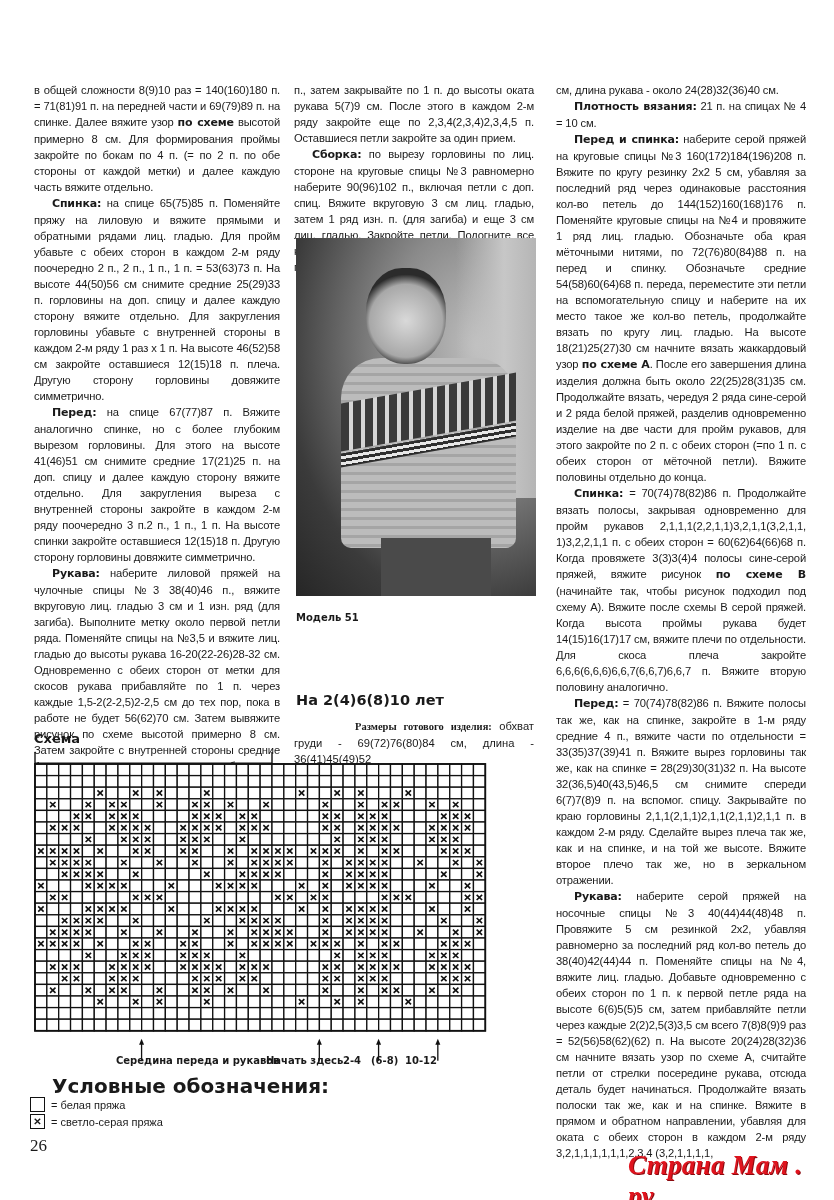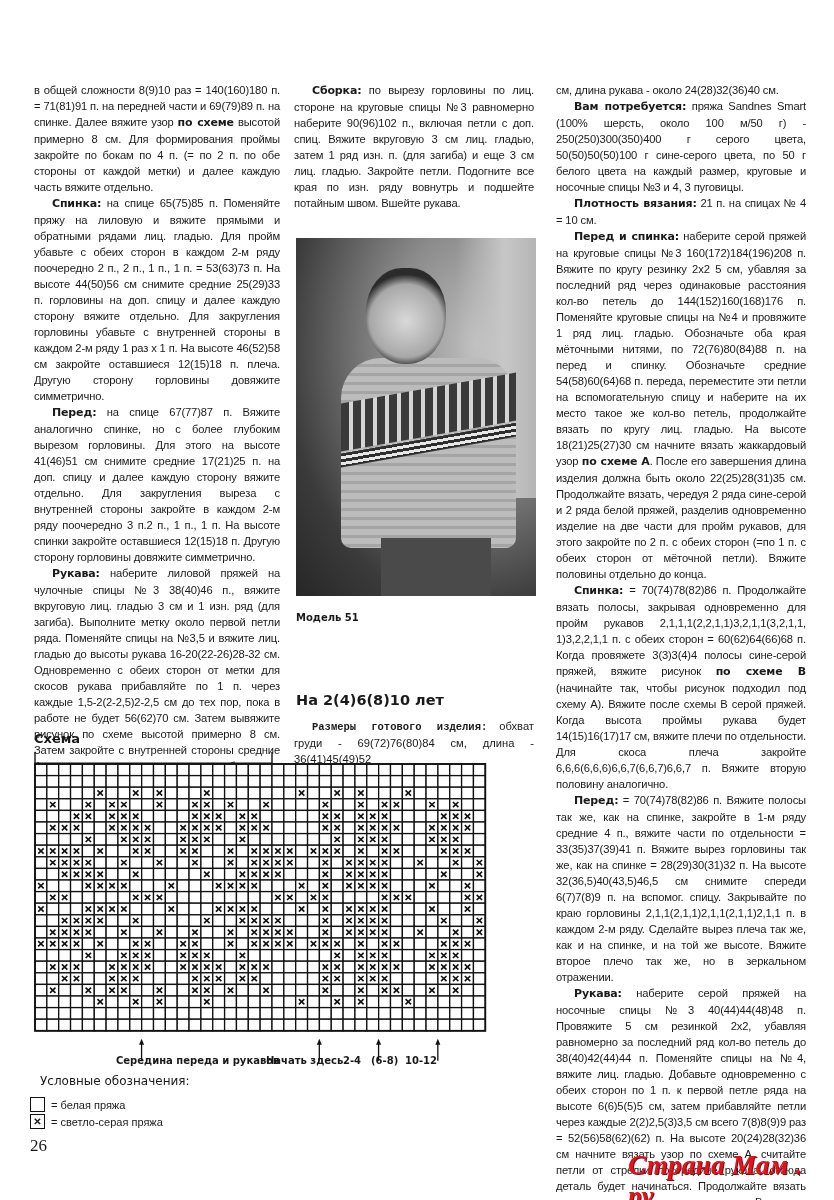--- a/index.html
+++ b/index.html
@@ -41,42 +41,43 @@
       transform: skewY(-10deg); }
     #photo .jeans { position: absolute; left: 85px; top: 300px; width: 110px; height: 60px;
       background: #4a4a4a; }
 
     .title-block { position: absolute; left: 296px; top: 612px; }
     #model-no { font-family: "DejaVu Sans", sans-serif; font-weight: bold; font-size: 10px; display: block; }
     .title-line { font-family: "DejaVu Sans", sans-serif; font-weight: bold; font-size: 22px; line-height: 25px; display: block; letter-spacing: -0.3px; }
     #ages { position: absolute; left: 296px; top: 692px; font-family: "DejaVu Sans", sans-serif; font-weight: bold; font-size: 14.5px; }
     #sizes { position: absolute; left: 294px; top: 718px; width: 240px; font-size: 11.2px; line-height: 16px; text-align: justify; font-family: "Liberation Sans", sans-serif; }
     #sizes p { margin: 0; text-indent: 18px; }
-    #sizes b { font-family: Liberation Mono, monospace; font-size: 10.5px; }
+    #sizes b { font-family: Liberation Serif, serif; font-size: 10.5px; margin-left: 43px; }
 
     #scheme-title { position: absolute; left: 34px; top: 731px; font-family: "DejaVu Sans", sans-serif; font-weight: bold; font-size: 13px; }
     #chart { position: absolute; left: 30px; top: 752px; }
     .arrow-label { position: absolute; font-family: "DejaVu Sans", sans-serif; font-weight: bold; font-size: 10px; white-space: nowrap; }
-    #legend-title { position: absolute; left: 40px; top: 1074px; font-family: "DejaVu Sans", sans-serif; font-weight: normal; font-size: 12px; }
+    #legend-title { position: absolute; left: 52px; top: 1074px; font-family: "DejaVu Sans", sans-serif; font-weight: bold; font-size: 20px; }
     .legend-row { position: absolute; left: 30px; display: flex; align-items: center; font-size: 11px; font-family: "Liberation Sans", sans-serif; }
     .legend-box { width: 13px; height: 13px; border: 1.6px solid #111; margin-right: 6px; display:flex; align-items:center; justify-content:center; font-size: 10px; font-weight: bold; line-height: 1; }
     #page-number { position: absolute; left: 30px; top: 1136px; font-family: "Liberation Serif", serif; font-size: 17px; text-align: right; }
     #watermark { position: absolute; left: 628px; top: 1150px; font-family: "Liberation Serif", serif; font-style: italic; font-weight: bold; font-size: 27px; color: #e0141e; text-shadow: 1px 1px 0 #8a0a0f; letter-spacing: 0.3px; }
   </style>
 </head>
 <body>
 
 <div id="col1" class="col">
   <p><span>в общей сложности 8(9)10 раз = 140(160)180 п. = 71(81)91 п. на передней части и 69(79)89 п. на спинке. Далее вяжите узор </span><b>по схеме</b><span> высотой примерно 8 см. Для формирования проймы закройте по бокам по 4 п. (= по 2 п. по обе стороны от каждой метки) и далее каждую часть вяжите отдельно.</span></p>
   <p class="ind"><b>Спинка:</b><span> на спице 65(75)85 п. Поменяйте пряжу на лиловую и вяжите прямыми и обратными рядами лиц. гладью. Для пройм убавьте с обеих сторон в каждом 2-м ряду поочередно 2 п., 2 п., 1 п., 1 п. = 53(63)73 п. На высоте 44(50)56 см снимите средние 25(29)33 п. горловины на доп. спицу и далее каждую сторону вяжите отдельно. Для закругления горловины убавьте с внутренней стороны в каждом 2-м ряду 1 раз х 1 п. На высоте 46(52)58 см закройте оставшиеся 12(15)18 п. плеча. Другую сторону горловины довяжите симметрично.</span></p>
   <p class="ind"><b>Перед:</b><span> на спице 67(77)87 п. Вяжите аналогично спинке, но с более глубоким вырезом горловины. Для этого на высоте 41(46)51 см снимите средние 17(21)25 п. на доп. спицу и далее каждую сторону вяжите отдельно. Для закругления выреза с внутренней стороны закройте в каждом 2-м ряду поочередно 3 п.2 п., 1 п., 1 п. На высоте спинки закройте оставшиеся 12(15)18 п. Другую сторону горловины довяжите симметрично.</span></p>
   <p class="ind"><b>Рукава:</b><span> наберите лиловой пряжей на чулочные спицы №3 38(40)46 п., вяжите вкруговую лиц. гладью 3 см и 1 изн. ряд (для загиба). Выполните метку около первой петли ряда. Поменяйте спицы на №3,5 и вяжите лиц. гладью до высоты рукава 16-20(22-26)28-32 см. Одновременно с обеих сторон от метки для скосов рукава прибавляйте по 1 п. через каждые 1,5-2(2-2,5)2-2,5 см до тех пор, пока в работе не будет 56(62)70 см. Затем вывяжите рисунок по схеме высотой примерно 8 см. Затем закройте с внутренней стороны средние 4 п. и далее вяжите прямыми и обратными рядами лиловой нитью. Для оката рукава закройте с обеих сторон в каждом 2-м ряду 2 раза х 2</span></p>
 </div>
 
 <div id="col2" class="col">
+  <p>п., затем закрывайте по 1 п. до высоты оката рукава 5(7)9 см. После этого в каждом 2-м ряду закройте еще по 2,3,4(2,3,4)2,3,4,5 п. Оставшиеся петли закройте за один прием.</p>
   <p class="ind"><b>Сборка:</b><span> по вырезу горловины по лиц. стороне на круговые спицы №3 равномерно наберите 90(96)102 п., включая петли с доп. спиц. Вяжите вкруговую 3 см лиц. гладью, затем 1 ряд изн. п. (для загиба) и еще 3 см лиц. гладью. Закройте петли. Подогните все края по изн. ряду вовнутрь и подшейте потайным швом. Вшейте рукава.</span></p>
 </div>
 
 <div id="photo">
   <div class="light"></div>
   <div class="body"></div>
   <div class="yoke"></div>
   <div class="stripes"></div>
   <div class="head"></div>
   <div class="jeans"></div>
@@ -85,21 +86,20 @@
 <div class="title-block">
   <span id="model-no">Модель 51</span>
 </div>
 <div id="ages">На 2(4)6(8)10 лет</div>
 <div id="sizes">
   <p><b>Размеры готового изделия:</b><span> обхват груди - 69(72)76(80)84 см, длина - 36(41)45(49)52</span></p>
 </div>
 
 <div id="col3" class="col">
   <p>см, длина рукава - около 24(28)32(36)40 см.</p>
-  <p class="ind"><b>Вам потребуется:</b><span> пряжа Sandnes Smart (100% шерсть, около 100 м/50 г) - 250(250)300(350)400 г серого цвета, 50(50)50(50)100 г сине-серого цвета, по 50 г белого цвета на каждый размер, круговые и носочные спицы №3 и 4, 3 пуговицы.</span></p>
   <p class="ind"><b>Плотность вязания:</b><span> 21 п. на спицах № 4 = 10 см.</span></p>
   <p class="ind"><b>Перед и спинка:</b><span> наберите серой пряжей на круговые спицы №3 160(172)184(196)208 п. Вяжите по кругу резинку 2х2 5 см, убавляя за последний ряд через одинаковые расстояния кол-во петель до 144(152)160(168)176 п. Поменяйте круговые спицы на №4 и провяжите 1 ряд лиц. гладью. Обозначьте оба края мёточными нитями, по 72(76)80(84)88 п. на перед и спинку. Обозначьте средние 54(58)60(64)68 п. переда, переместите эти петли на вспомогательную спицу и наберите на их место такое же кол-во петель, продолжайте вязать по кругу лиц. гладью. На высоте 18(21)25(27)30 см начните вязать жаккардовый узор </span><b>по схеме А</b><span>. После его завершения длина изделия должна быть около 22(25)28(31)35 см. Продолжайте вязать, чередуя 2 ряда сине-серой и 2 ряда белой пряжей, разделив одновременно изделие на две части для пройм рукавов, для этого закройте по 2 п. с обеих сторон (=по 1 п. с обеих сторон от мёточной петли). Вяжите половины отдельно до конца.</span></p>
   <p class="ind"><b>Спинка:</b><span> = 70(74)78(82)86 п. Продолжайте вязать полосы, закрывая одновременно для пройм рукавов 2,1,1,1(2,2,1,1)3,2,1,1(3,2,1,1, 1)3,2,2,1,1 п. с обеих сторон = 60(62)64(66)68 п. Когда провяжете 3(3)3(4)4 полосы сине-серой пряжей, вяжите рисунок </span><b>по схеме В</b><span> (начинайте так, чтобы рисунок подходил под схему А). Вяжите после схемы В серой пряжей. Когда высота проймы рукава будет 14(15)16(17)17 см, вяжите плечи по отдельности. Для скоса плеча закройте 6,6,6(6,6,6)6,6,7(6,6,7)6,6,7 п. Вяжите вторую половину аналогично.</span></p>
   <p class="ind"><b>Перед:</b><span> = 70(74)78(82)86 п. Вяжите полосы так же, как на спинке, закройте в 1-м ряду средние 4 п., вяжите части по отдельности = 33(35)37(39)41 п. Вяжите вырез горловины так же, как на спинке = 28(29)30(31)32 п. На высоте 32(36,5)40(43,5)46,5 см снимите спереди 6(7)7(8)9 п. на вспомог. спицу. Закрывайте по краю горловины 2,1,1(2,1,1)2,1,1(2,1,1)2,1,1 п. в каждом 2-м ряду. Сделайте вырез плеча так же, как и на спинке, и на той же высоте. Вяжите второе плечо так же, но в зеркальном отражении.</span></p>
   <p class="ind"><b>Рукава:</b><span> наберите серой пряжей на носочные спицы №3 40(44)44(48)48 п. Провяжите 5 см резинкой 2х2, убавляя равномерно за последний ряд кол-во петель до 38(40)42(44)44 п. Поменяйте спицы на №4, вяжите лиц. гладью. Добавьте одновременно с обеих сторон по 1 п. к первой петле ряда на высоте 6(6)5(5)5 см, затем прибавляйте петли через каждые 2(2)2,5(3)3,5 см всего 7(8)8(9)9 раз = 52(56)58(62)(62) п. На высоте 20(24)28(32)36 см начните вязать узор по схеме А, считайте петли от стрелки посередине рукава, отсюда деталь будет начинаться. Продолжайте вязать полоски так же, как и на спинке. Вяжите в прямом и обратном направлении, убавляя для оката с обеих сторон в каждом 2-м ряду 3,2,1,1,1,1,1,1,2,3,4 (3,2,1,1,1,1,</span></p>
 </div>
 
 <div id="scheme-title">Схема</div>
 <svg id="chart" width="470" height="330" xmlns="http://www.w3.org/2000/svg">
     <line x1="5" y1="0" x2="5" y2="12" stroke="#111" stroke-width="1.4"></line>

